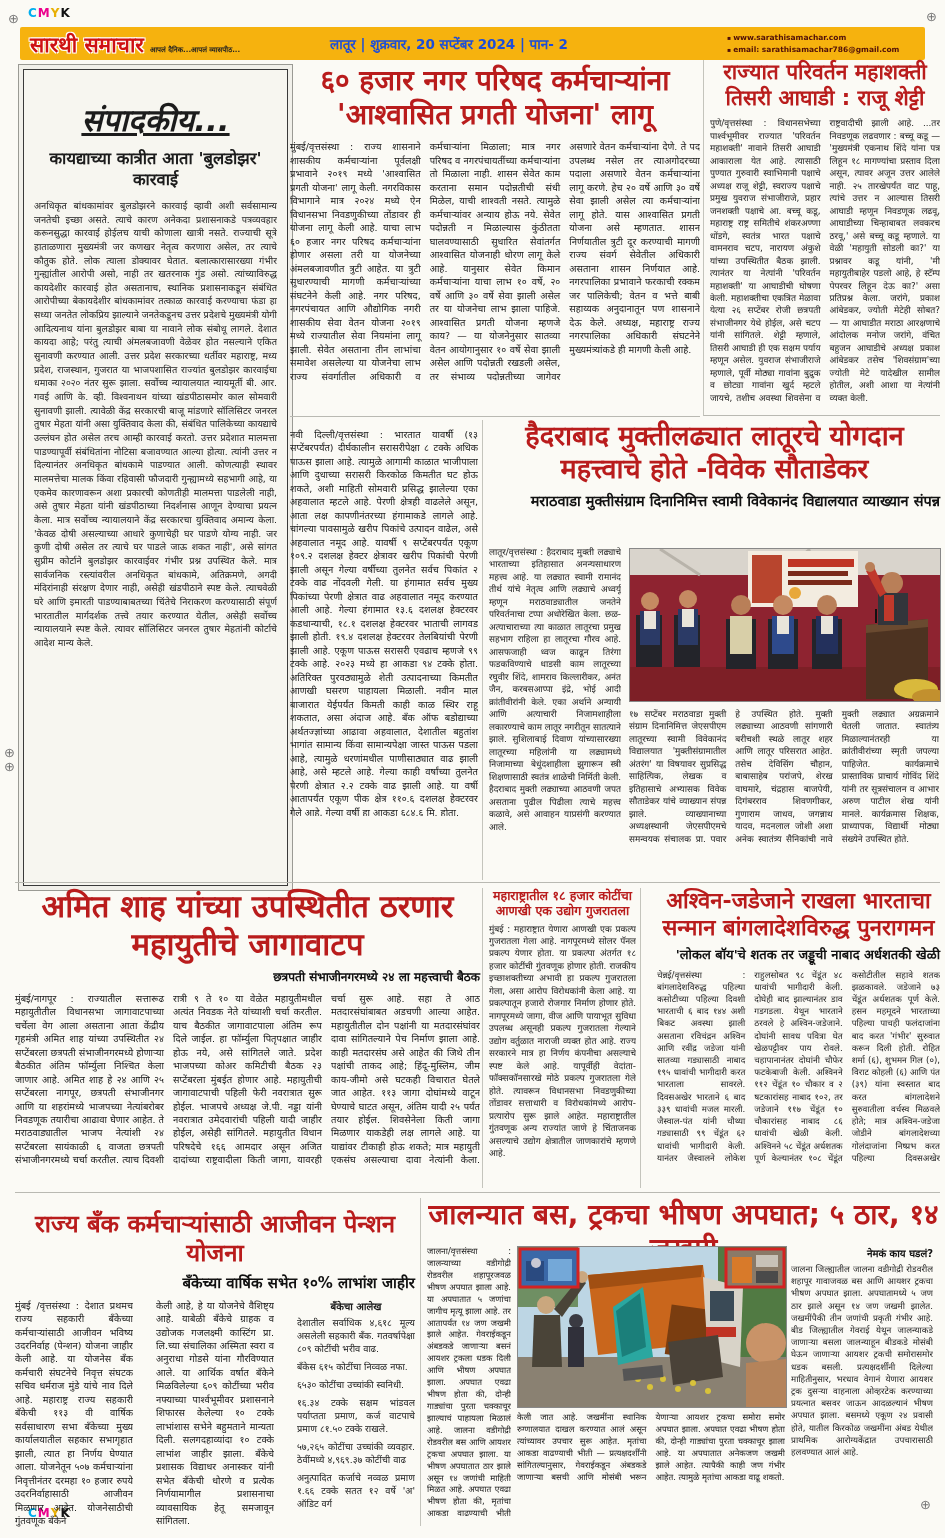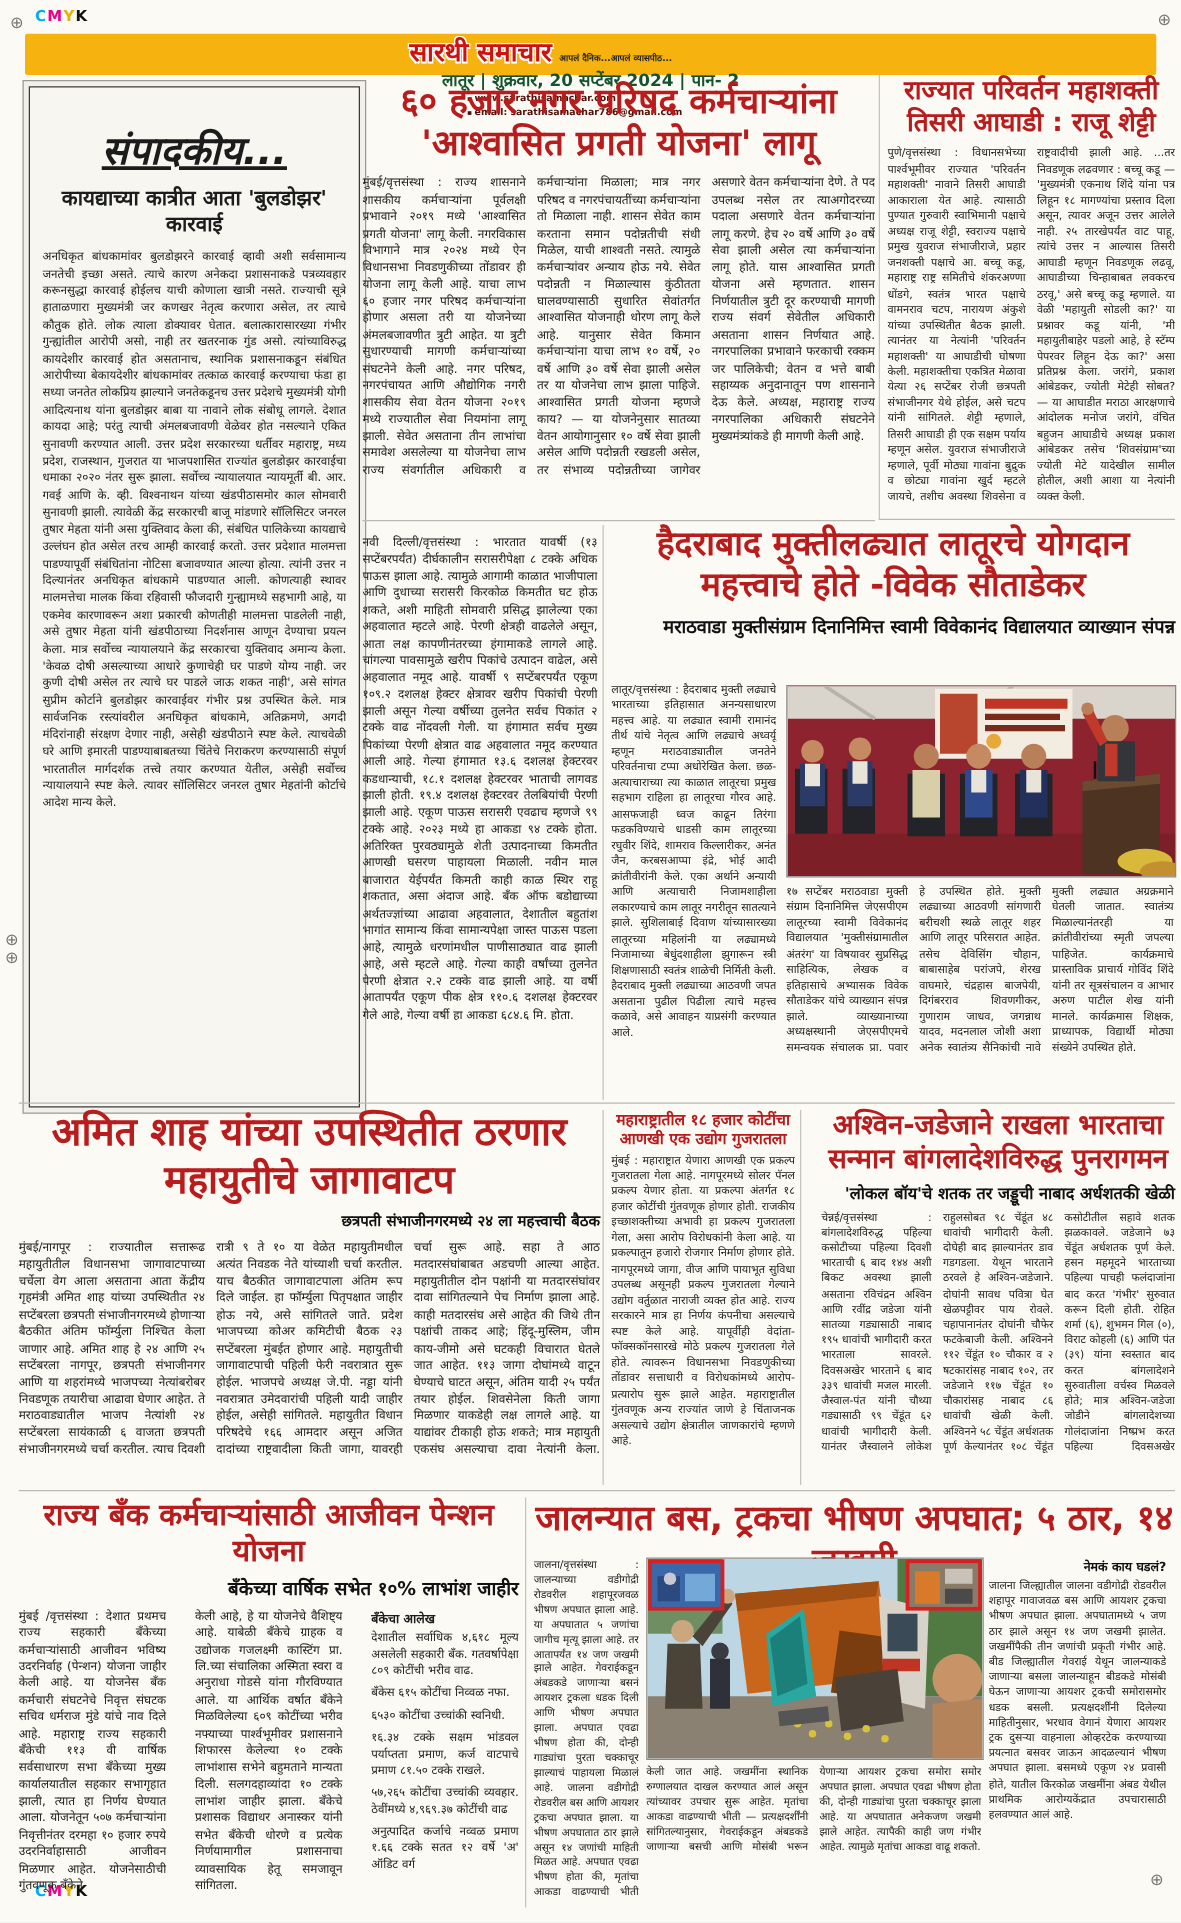--- a/index.html
+++ b/index.html
@@ -4,26 +4,26 @@
 <style>
   html,body{margin:0;padding:0;background:#e8e8e4;}
   .page{position:relative;width:945px;height:1538px;margin:0 auto;background:#fbfaf5;
         font-family:"DejaVu Sans",sans-serif;color:#1c1c1c;overflow:hidden;}
   .abs{position:absolute;}
   .crosshair{position:absolute;color:#777;font-size:13px;line-height:1;}
   .cmyk{position:absolute;font-weight:bold;font-size:12px;letter-spacing:1px;}
   .cmyk span{display:inline-block;}
   
   .masthead{position:absolute;left:20px;top:27px;width:905px;height:33px;background:var(--mast-bg,#F6B20E);
-            display:flex;align-items:center;border-radius:2px;flex-direction:column;}
+            display:flex;align-items:center;border-radius:2px;}
   .brand-wrap{display:flex;align-items:baseline;gap:6px;padding-left:10px;width:300px;}
   .brand{font-size:21px;font-weight:bold;color:var(--mast-red,#CE1212);
          text-shadow:1px 1px 0 #fff,-1px -1px 0 #fff,1px -1px 0 #fff,-1px 1px 0 #fff;}
   .tagline{font-size:7px;color:#222;font-weight:bold;}
-  .dateline{flex:1;text-align:right;font-size:13.5px;font-weight:bold;color:#14532d;}
+  .dateline{flex:1;text-align:left;font-size:13.5px;font-weight:bold;color:#1d4ed8;}
   .mast-right{width:190px;padding-right:8px;font-size:7.5px;color:#50100a;font-weight:bold;line-height:1.5;}
   .mast-right .row::before{content:"▪ ";font-size:6px;}
   
   .headline{font-weight:bold;color:#b91c1c;text-align:center;line-height:1.22;}
   .subhead{font-weight:bold;color:#111;text-align:right;}
   .col-text{font-size:9.5px;line-height:1.42;text-align:justify;color:#1b1b1b;overflow:hidden;}
   .cols-3{column-count:3;column-gap:9px;}
   .cols-2{column-count:2;column-gap:9px;}
   .rule-b{border-bottom:1px solid #b9b9b2;}
   .rule-l{border-left:1px solid #c4c4bc;}
@@ -31,21 +31,21 @@
   .edit-outer{position:absolute;left:18px;top:64px;width:265px;height:817px;background:#f1f0ea;
               border:1px solid #9a9a94;padding:4px;}
   .edit-inner{border:1.5px solid #3a3a3a;background:#f7f6f0;height:100%;box-sizing:border-box;padding:24px 10px;}
   .edit-title{font-size:31px;font-weight:bold;font-style:italic;text-align:center;
               text-decoration:underline;margin:4px 0 8px;}
   .edit-head{font-size:16.5px;font-weight:bold;text-align:center;line-height:1.3;margin-bottom:8px;}
   .edit-body{font-size:9.3px;line-height:1.47;text-align:justify;height:640px;overflow:hidden;}
   
   .photo-frame{position:absolute;overflow:hidden;border:1px solid #888;}
   
-  .graph-head{font-weight:bold;font-size:10px;margin-bottom:3px;}
+  .graph-head{font-weight:bold;text-align:center;font-size:10px;margin-bottom:3px;}
   .graph-item{font-size:9.3px;line-height:1.4;text-align:justify;margin-bottom:5px;}
 </style>
 </head>
 <body>
 
 <div class="page">
 
   <div class="crosshair" style="left:8px;top:12px;">⊕</div>
   <div class="crosshair" style="left:926px;top:10px;">⊕</div>
   <div class="crosshair" style="left:4px;top:746px;">⊕</div>
@@ -165,21 +165,21 @@
 
   <article class="abs rule-l" style="left:640px;top:888px;width:300px;height:300px;padding-left:16px;box-sizing:border-box;">
     <div class="headline" style="font-size:22px;">अश्विन-जडेजाने राखला भारताचा सन्मान बांगलादेशविरुद्ध पुनरागमन</div>
     <div class="subhead" style="font-size:13px;margin-top:3px;">'लोकल बॉय'चे शतक तर जड्डूची नाबाद अर्धशतकी खेळी</div>
     <div class="col-text cols-3" style="margin-top:6px;height:196px;font-size:8.6px;">चेन्नई/वृत्तसंस्था : बांगलादेशविरुद्ध पहिल्या कसोटीच्या पहिल्या दिवशी भारताची ६ बाद १४४ अशी बिकट अवस्था झाली असताना रविचंद्रन अश्विन आणि रवींद्र जडेजा यांनी सातव्या गड्यासाठी नाबाद १९५ धावांची भागीदारी करत भारताला सावरले. दिवसअखेर भारताने ६ बाद ३३९ धावांची मजल मारली. जैस्वाल-पंत यांनी चौथ्या गड्यासाठी ९९ चेंडूंत ६२ धावांची भागीदारी केली. यानंतर जैस्वालने लोकेश राहुलसोबत ९८ चेंडूंत ४८ धावांची भागीदारी केली. दोघेही बाद झाल्यानंतर डाव गडगडला. येथून भारताने ठरवले हे अश्विन-जडेजाने. दोघांनी सावध पवित्रा घेत खेळपट्टीवर पाय रोवले. चहापानानंतर दोघांनी चौफेर फटकेबाजी केली. अश्विनने ११२ चेंडूंत १० चौकार व २ षटकारांसह नाबाद १०२, तर जडेजाने ११७ चेंडूंत १० चौकारांसह नाबाद ८६ धावांची खेळी केली. अश्विनने ५८ चेंडूंत अर्धशतक पूर्ण केल्यानंतर १०८ चेंडूंत कसोटीतील सहावे शतक झळकावले. जडेजाने ७३ चेंडूंत अर्धशतक पूर्ण केले. हसन महमूदने भारताच्या पहिल्या पाचही फलंदाजांना बाद करत 'गंभीर' सुरुवात करून दिली होती. रोहित शर्मा (६), शुभमन गिल (०), विराट कोहली (६) आणि पंत (३९) यांना स्वस्तात बाद करत बांगलादेशने सुरुवातीला वर्चस्व मिळवले होते; मात्र अश्विन-जडेजा जोडीने बांगलादेशच्या गोलंदाजांना निष्प्रभ करत पहिल्या दिवसअखेर भारताला सन्मानजनक स्थितीत नेले. पहिला दिवस संपला तेव्हा दोघेही नाबाद होते.</div>
   </article>
 
   <div class="abs" style="left:15px;top:1192px;width:925px;border-top:1px solid #b9b9b2;"></div>
 
   <article class="abs" style="left:15px;top:1198px;width:400px;height:328px;">
-    <div class="headline" style="font-size:24px;">राज्य बँक कर्मचाऱ्यांसाठी आजीवन पेन्शन योजना</div>
+    <div class="headline" style="font-size:24px;margin-top:12px;">राज्य बँक कर्मचाऱ्यांसाठी आजीवन पेन्शन योजना</div>
     <div class="subhead" style="font-size:15px;margin-top:3px;">बँकेच्या वार्षिक सभेत १०% लाभांश जाहीर</div>
     <div style="display:flex;gap:23px;margin-top:7px;height:248px;overflow:hidden;">
       <div class="col-text" style="width:128px;">मुंबई /वृत्तसंस्था : देशात प्रथमच राज्य सहकारी बँकेच्या कर्मचाऱ्यांसाठी आजीवन भविष्य उदरनिर्वाह (पेन्शन) योजना जाहीर केली आहे. या योजनेस बँक कर्मचारी संघटनेचे निवृत्त संघटक सचिव धर्मराज मुंडे यांचे नाव दिले आहे. महाराष्ट्र राज्य सहकारी बँकेची ११३ वी वार्षिक सर्वसाधारण सभा बँकेच्या मुख्य कार्यालयातील सहकार सभागृहात झाली, त्यात हा निर्णय घेण्यात आला. योजनेतून ५०७ कर्मचाऱ्यांना निवृत्तीनंतर दरमहा १० हजार रुपये उदरनिर्वाहासाठी आजीवन मिळणार आहेत. योजनेसाठीची गुंतवणूक बँकेने</div>
       <div class="col-text" style="width:128px;">केली आहे, हे या योजनेचे वैशिष्ट्य आहे. याबेळी बँकेचे ग्राहक व उद्योजक गजलक्ष्मी कास्टिंग प्रा. लि.च्या संचालिका अस्मिता स्वरा व अनुराधा गोडसे यांना गौरविण्यात आले. या आर्थिक वर्षात बँकेने मिळविलेल्या ६०९ कोटींच्या भरीव नफ्याच्या पार्श्वभूमीवर प्रशासनाने शिफारस केलेल्या १० टक्के लाभांशास सभेने बहुमताने मान्यता दिली. सलगदहाव्यांदा १० टक्के लाभांश जाहीर झाला. बँकेचे प्रशासक विद्याधर अनास्कर यांनी सभेत बँकेची धोरणे व प्रत्येक निर्णयामागील प्रशासनाचा व्यावसायिक हेतू समजावून सांगितला.</div>
       <div style="width:128px;">
         <div class="graph-head">बँकेचा आलेख</div>
         <div class="graph-item">देशातील सर्वाधिक ४,६१८ मूल्य असलेली सहकारी बँक. गतवर्षापेक्षा ८०९ कोटींची भरीव वाढ.</div>
         <div class="graph-item">बँकेस ६१५ कोटींचा निव्वळ नफा.</div>
         <div class="graph-item">६५३० कोटींचा उच्चांकी स्वनिधी.</div>
         <div class="graph-item">१६.३४ टक्के सक्षम भांडवल पर्याप्तता प्रमाण, कर्ज वाटपाचे प्रमाण ८१.५० टक्के राखले.</div>

